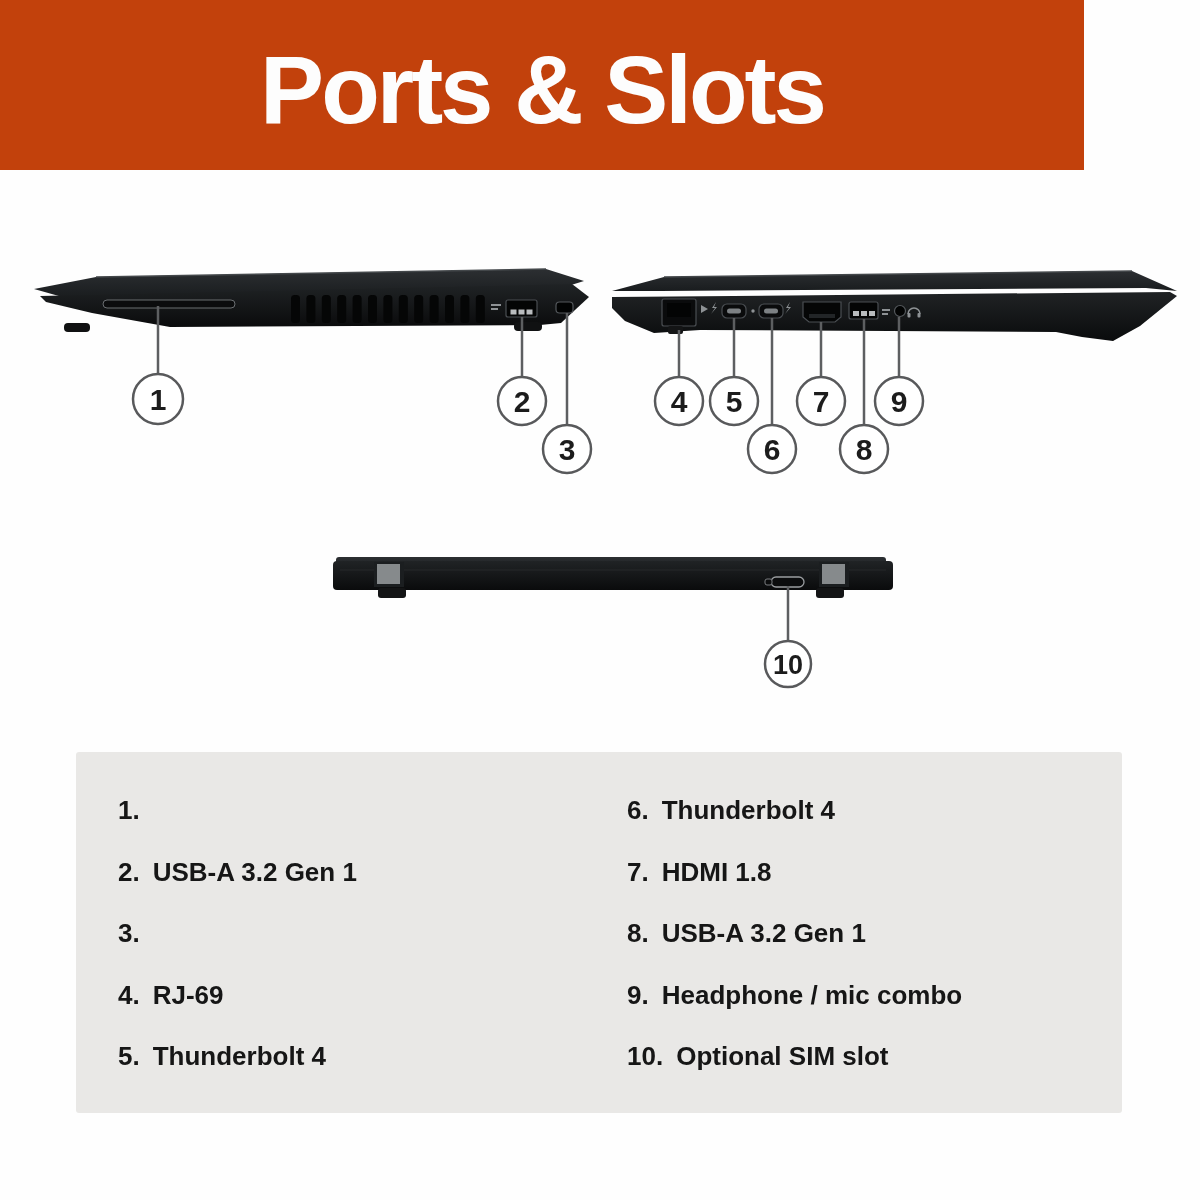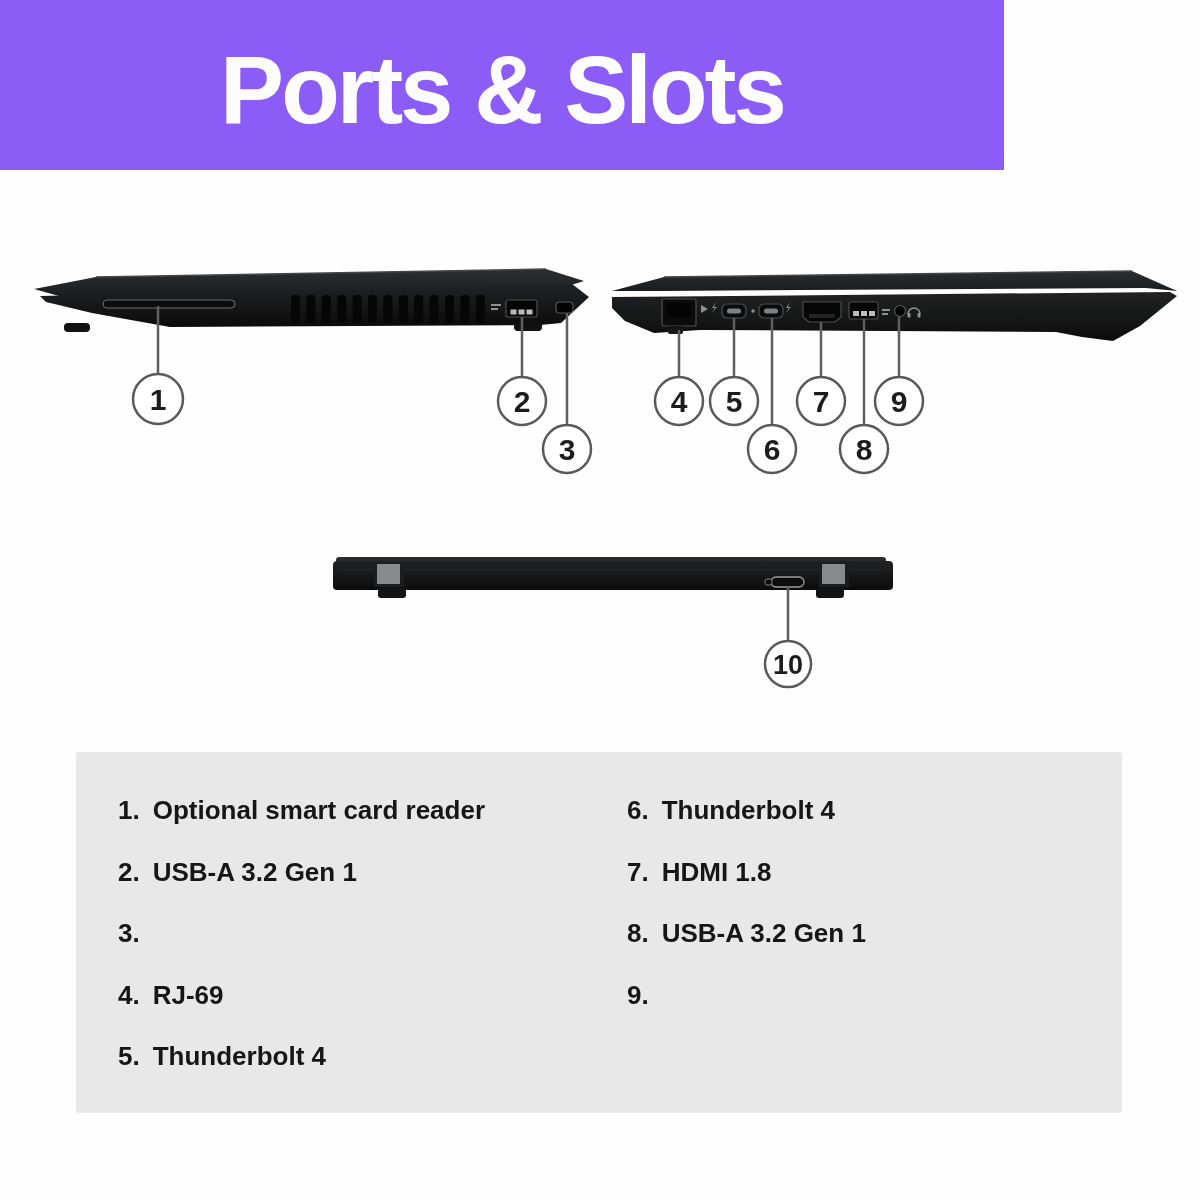--- a/index.html
+++ b/index.html
@@ -2,22 +2,22 @@
 <html><head>
 <meta charset="utf-8">
 <style>
   html,body{margin:0;padding:0;}
   body{
     width:1200px;height:1200px;position:relative;overflow:hidden;
     background:#fefefe;font-family:"Liberation Sans",sans-serif;
   }
   
   .hero{
-    position:absolute;left:0;top:0;width:1004px;height:170px;
-    background:#8b5cf6;display:flex;align-items:center;justify-content:center;
+    position:absolute;left:0;top:0;width:1084px;height:170px;
+    background:#c2410c;display:flex;align-items:center;justify-content:center;
   }
   .hero h1{
     margin:0;padding-top:10px;color:#fdfdfd;font-size:96px;font-weight:bold;
     letter-spacing:-3px;font-family:"Liberation Sans",sans-serif;
   }
   
   .diagram{position:absolute;left:0;top:0;width:1200px;height:750px;}
   .co-num{
     font-family:"Liberation Sans",sans-serif;font-weight:bold;fill:#1c1c1c;
     text-anchor:middle;font-size:30px;
@@ -200,21 +200,20 @@
 </svg>
 
 <div class="hero">
   <h1>Ports &amp; Slots</h1>
 </div>
 
 <div class="legend">
   <div class="col c1">
     <div class="li">
         <span class="num">1.</span>
-        <span class="lab">Optional smart card reader</span>
       </div>
     <div class="li">
         <span class="num">2.</span>
         <span class="lab">USB-A 3.2 Gen 1</span>
       </div>
     <div class="li">
         <span class="num">3.</span>
       </div>
     <div class="li">
         <span class="num">4.</span>
@@ -233,15 +232,20 @@
     <div class="li">
         <span class="num">7.</span>
         <span class="lab">HDMI 1.8</span>
       </div>
     <div class="li">
         <span class="num">8.</span>
         <span class="lab">USB-A 3.2 Gen 1</span>
       </div>
     <div class="li">
         <span class="num">9.</span>
+        <span class="lab">Headphone / mic combo</span>
+      </div>
+    <div class="li">
+        <span class="num">10.</span>
+        <span class="lab">Optional SIM slot</span>
       </div>
   </div>
 </div>
 
 </body></html>

